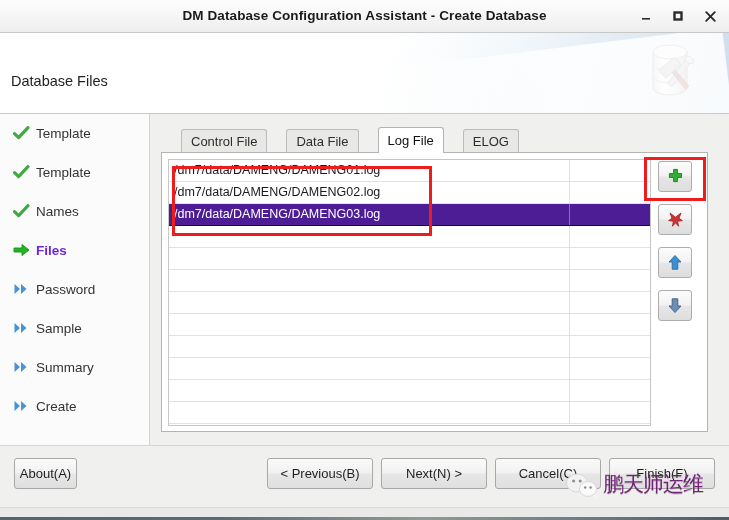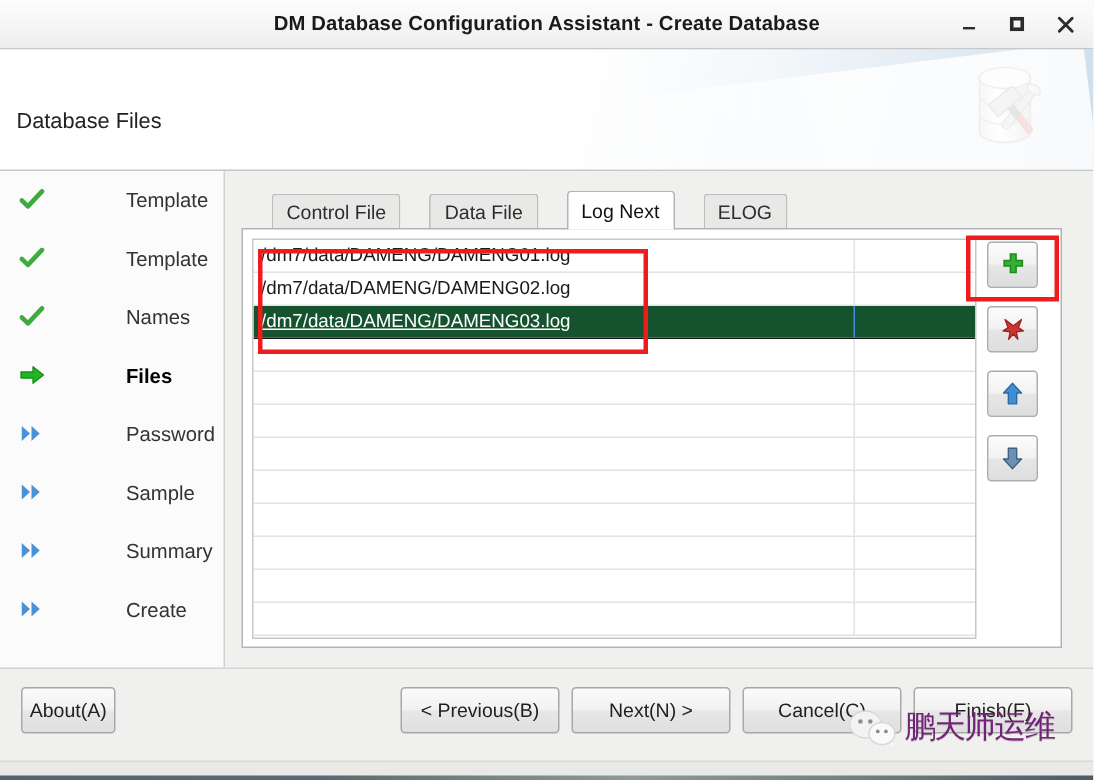--- a/index.html
+++ b/index.html
@@ -69,25 +69,25 @@
   .sidebar {
     position: absolute; left: 0; top: 114px; width: 150px; height: 331px;
     background: #fbfbfb;
     border-right: 1px solid #d2d2d2;
     box-sizing: border-box;
     overflow: hidden;
   }
   .nav-item {
     position: relative;
     height: 39px; display: flex; align-items: center;
-    padding-left: 13px; box-sizing: border-box; gap: 48px;
+    padding-left: 13px; box-sizing: border-box;
   }
   .nav-ico { width: 21px; height: 16px; flex: 0 0 21px; position: relative; }
   .nav-label { font-size: 13.5px; color: #333; margin-left: 2px; }
-  .nav-item.current .nav-label { font-weight: bold; color: #000000; }
+  .nav-item.current .nav-label { font-weight: bold; color: #6d28d9; }
 
   
   .ic-check svg, .ic-arrow svg, .ic-dbl svg { display:block; }
 
   
   .content {
     position: absolute; left: 150px; top: 114px; width: 579px; height: 331px;
     background: #f0f0ef;
     box-sizing: border-box;
   }
@@ -140,21 +140,21 @@
     width: 401px; flex: 0 0 401px;
     border-right: 1px solid #e2e2e2;
     box-sizing: border-box;
     font-size: 12.5px; color: #1a1a1a;
     line-height: 21px;
     padding-left: 5px;
     white-space: nowrap; overflow: hidden;
   }
   .tcell-extra { flex: 1 1 auto; box-sizing: border-box; }
   .trow.selected .tcell-name,
-  .trow.selected .tcell-extra { background: #14532d; text-decoration: underline; }
+  .trow.selected .tcell-extra { background: #4c1d95; }
   .trow.selected { border-bottom: 1px solid #101010; }
   .trow.selected .tcell-name { color: #ffffff; border-right-color: #3e8ed9; }
 
   
   .side-btns {
     position: absolute; left: 496px; top: 8px; width: 44px;
   }
   .sbtn {
     width: 34px; height: 31px;
     margin-bottom: 12px;
@@ -355,21 +355,21 @@
       </span>
       <span class="nav-label">Create</span>
     </div>
   </div>
 
   <div class="content">
 
     <div class="tabstrip">
       <div class="tab">Control File</div>
       <div class="tab">Data File</div>
-      <div class="tab active">Log Next</div>
+      <div class="tab active">Log File</div>
       <div class="tab">ELOG</div>
     </div>
 
     <div class="tabpanel">
 
       <div class="tablewrap">
         <div class="trow">
           <div class="tcell-name">/dm7/data/DAMENG/DAMENG01.log</div>
           <div class="tcell-extra"></div>
         </div>

